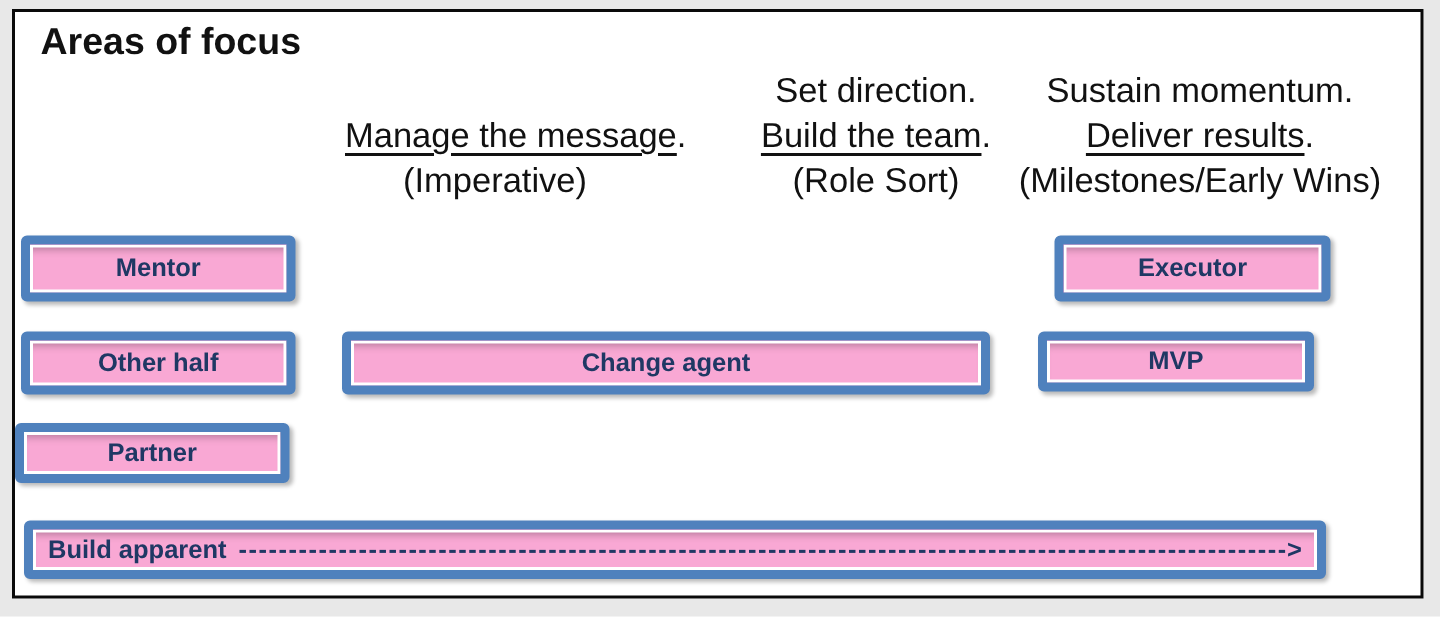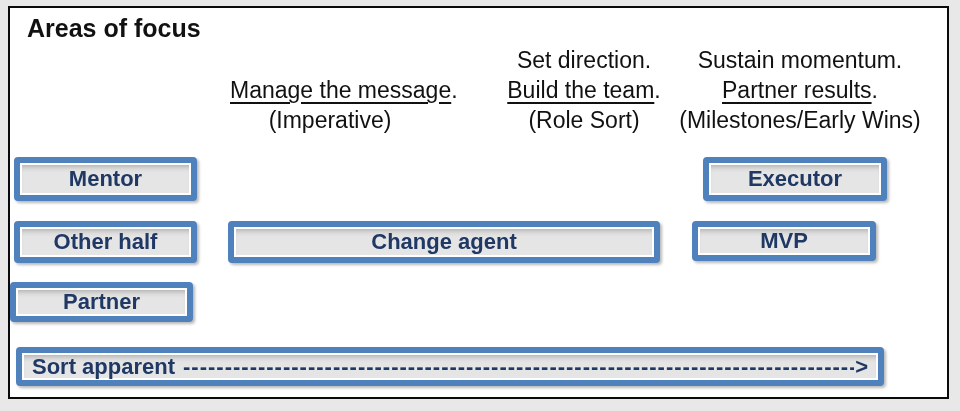--- a/index.html
+++ b/index.html
@@ -30,28 +30,28 @@
     font-size:23px;line-height:30px;white-space:nowrap;
   }
   .hline{height:30px;}
   .u{
     text-decoration:underline;
     text-decoration-thickness:2px;
     text-underline-offset:4px;
   }
   .role-box{
     position:absolute;
-    background:#e5e5e5;
+    background:#f9a8d4;
     border:6px solid var(--box-border);
     border-radius:4px;
     box-shadow:2px 2px 3px rgba(0,0,0,0.28),
                inset 0 0 0 2px #ffffff,
                inset 0 6px 6px -3px rgba(0,0,0,0.30);
     display:flex;align-items:center;justify-content:center;
-    color:var(--box-text);font-weight:bold;font-size:22px;
+    color:var(--box-text);font-weight:bold;font-size:17px;
     white-space:nowrap;
   }
   .role-box.heir{justify-content:flex-start;padding:0 10px;}
   .dashes{
     flex:1;overflow:hidden;white-space:nowrap;
     letter-spacing:1px;margin:0 1px 0 8px;
   }
   .arrow{font-weight:bold;}
 </style>
 </head>
@@ -70,21 +70,21 @@
     </div>
 
     <div class="col" style="left:464px;width:220px;">
       <div class="hline">Set direction.</div>
       <div class="hline"><span class="u">Build the team</span><span>.</span></div>
       <div class="hline">(Role Sort)</div>
     </div>
 
     <div class="col" style="left:664px;width:252px;">
       <div class="hline">Sustain momentum.</div>
-      <div class="hline"><span class="u">Partner results</span><span>.</span></div>
+      <div class="hline"><span class="u">Deliver results</span><span>.</span></div>
       <div class="hline">(Milestones/Early Wins)</div>
     </div>
 
     <div class="role-box" style="left:4px;top:149px;width:171px;height:32px;">
       <span>Mentor</span>
     </div>
 
     <div class="role-box" style="left:693px;top:149px;width:172px;height:32px;">
       <span>Executor</span>
     </div>
@@ -99,19 +99,19 @@
 
     <div class="role-box" style="left:682px;top:213px;width:172px;height:28px;">
       <span>MVP</span>
     </div>
 
     <div class="role-box" style="left:0;top:274px;width:171px;height:28px;">
       <span>Partner</span>
     </div>
 
     <div class="role-box heir" style="left:6px;top:339px;width:836px;height:27px;">
-      <span>Sort apparent</span>
+      <span>Build apparent</span>
       <span class="dashes">------------------------------------------------------------------------------------------------------------------------</span>
       <span class="arrow">&gt;</span>
     </div>
 
   </div>
 </div>
 
 </body></html>

